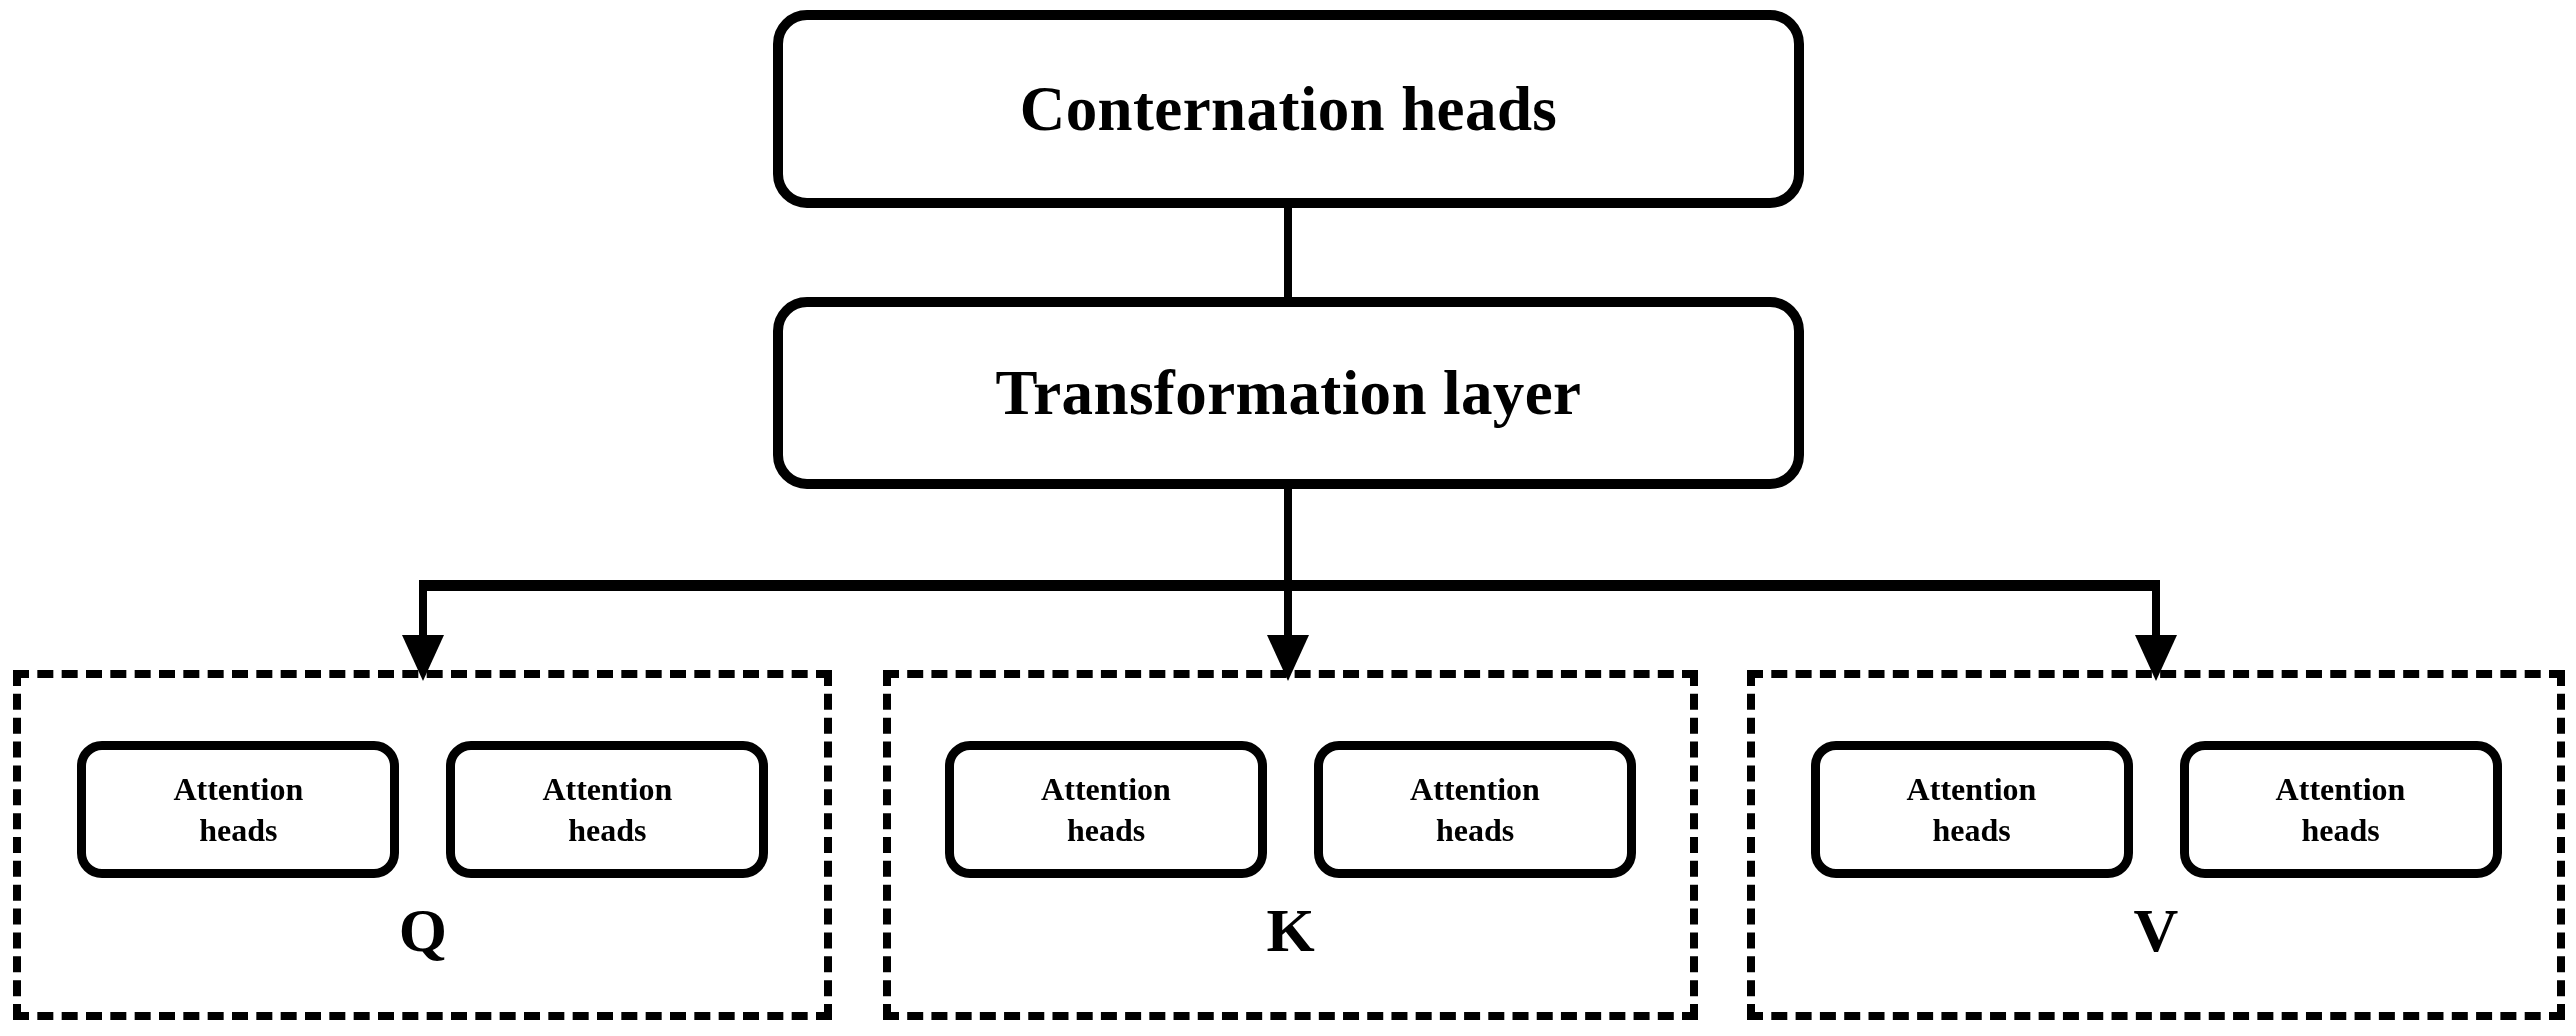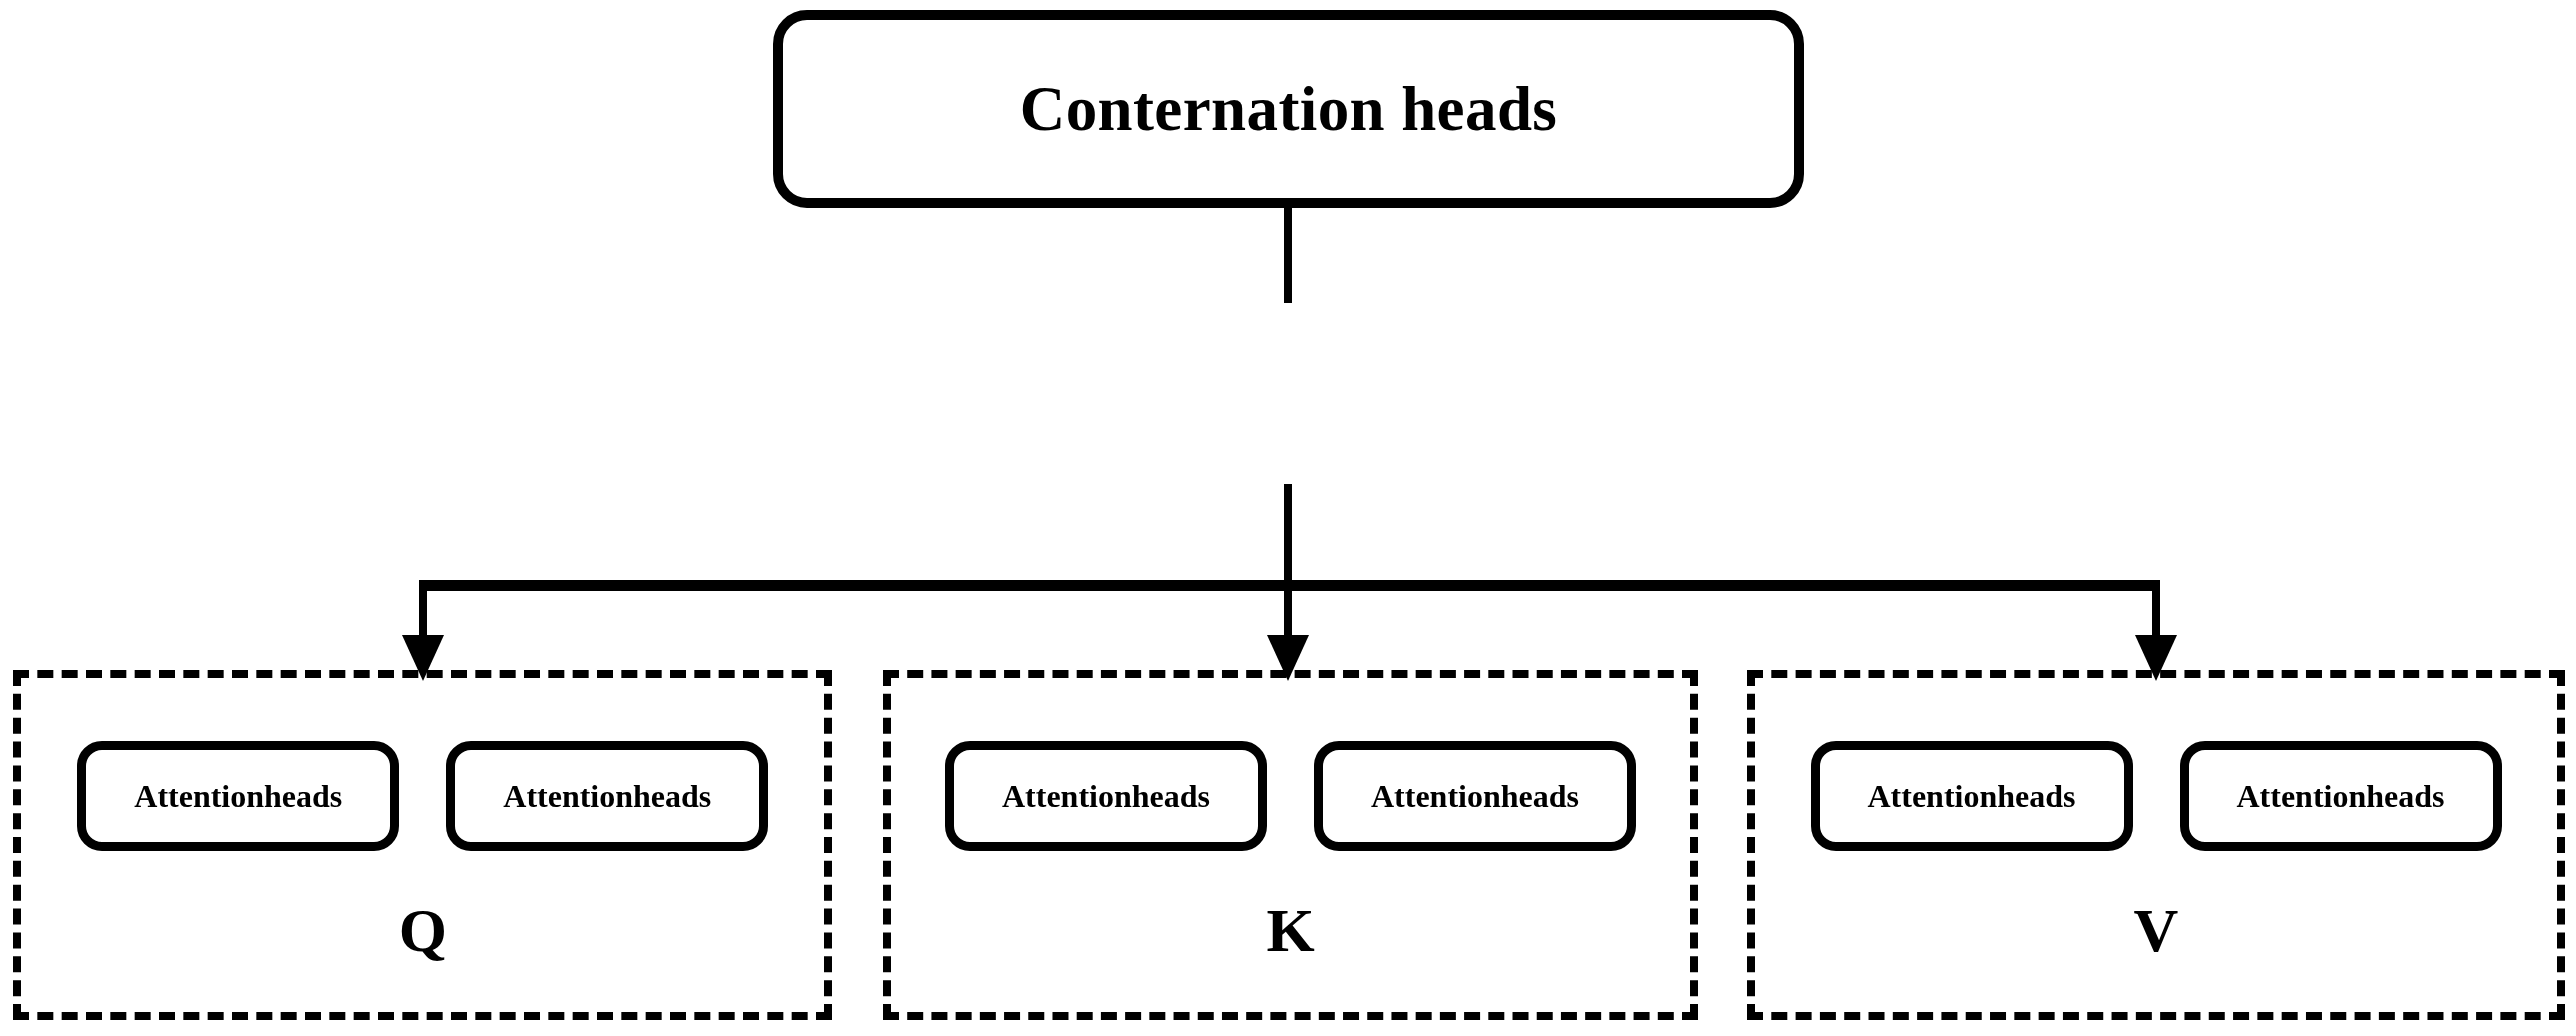--- a/index.html
+++ b/index.html
@@ -108,26 +108,26 @@
     top: 63px;
     left: 0;
     right: 0;
     display: flex;
     justify-content: center;
     gap: 47px;
   }
   .head-box {
     box-sizing: border-box;
     width: 322px;
-    height: 110px;
+    height: 137px;
     border: 9.6px solid #000000;
     border-radius: 25px;
     background: #ffffff;
     display: flex;
-    flex-direction: row;
+    flex-direction: column;
     align-items: center;
     justify-content: center;
   }
   .head-line {
     font-weight: bold;
     font-size: 32px;
     line-height: 1.26;
     color: #000000;
     white-space: nowrap;
   }
@@ -136,20 +136,23 @@
 <body>
 
 <div id="canvas">
 
   <div class="stage-box" id="box-conternation">
     <span class="stage-label">Conternation heads</span>
   </div>
 
   <div class="v-line" id="conn-top"></div>
 
+  <div class="stage-box" id="box-transformation">
+    <span class="stage-label">Transformation layer</span>
+  </div>
 
   <div class="v-line" id="conn-mid"></div>
 
   <div class="h-bus" id="bus-main"></div>
 
   <div class="branch-stem" id="stem-q"></div>
   <div class="arrow-head" id="head-q"></div>
 
   <div class="branch-stem" id="stem-k"></div>
   <div class="arrow-head" id="head-k"></div>

